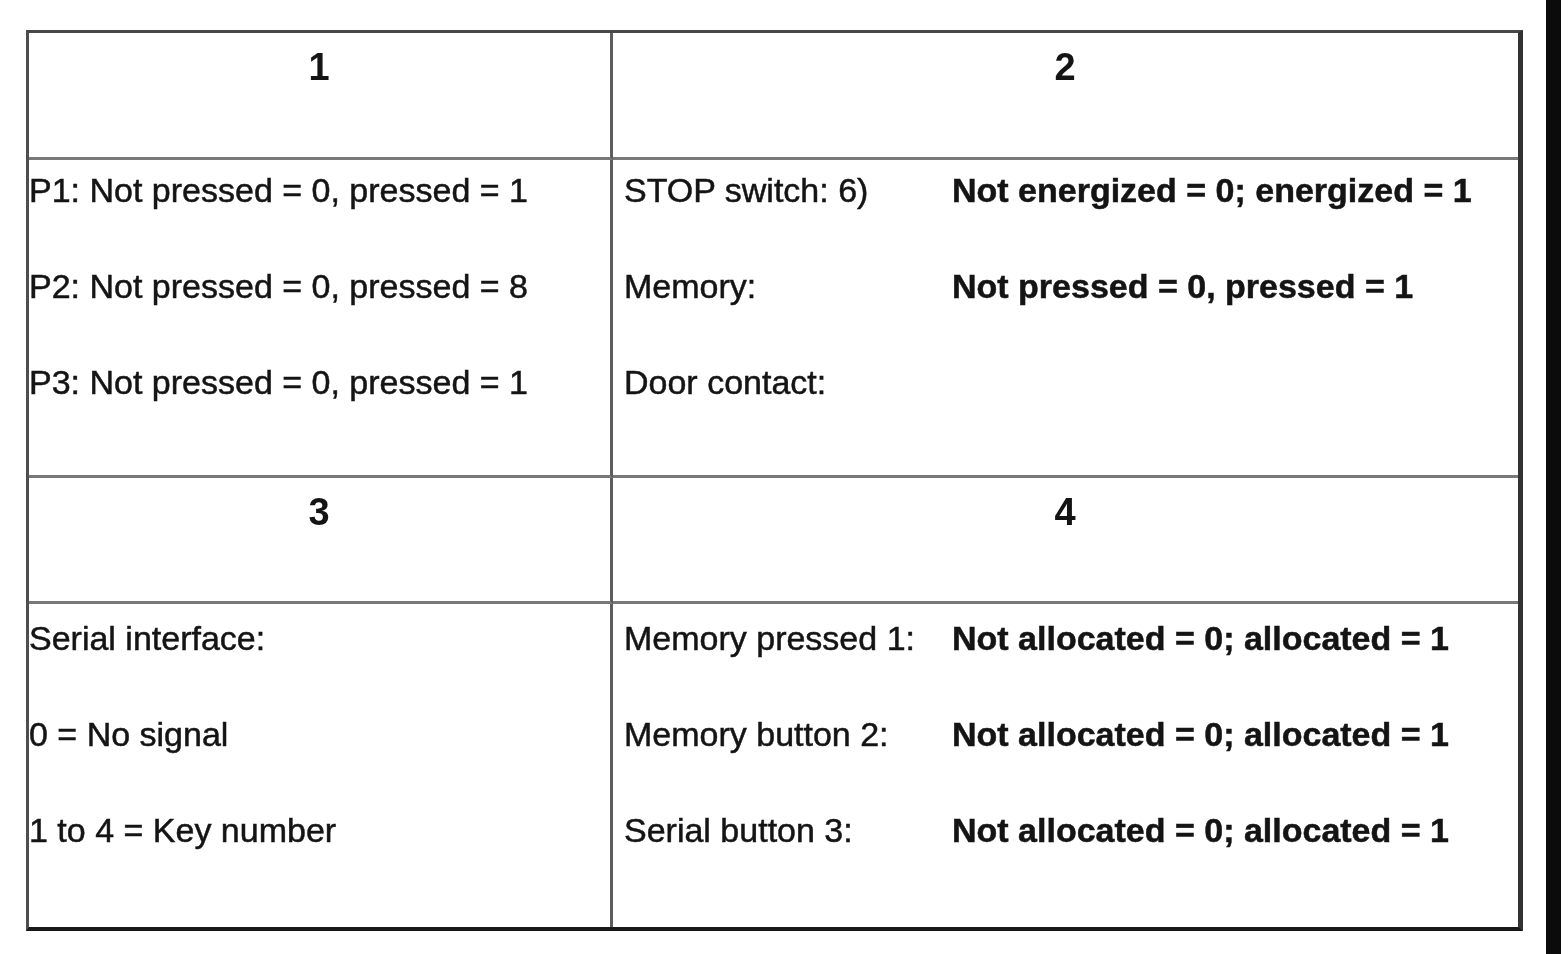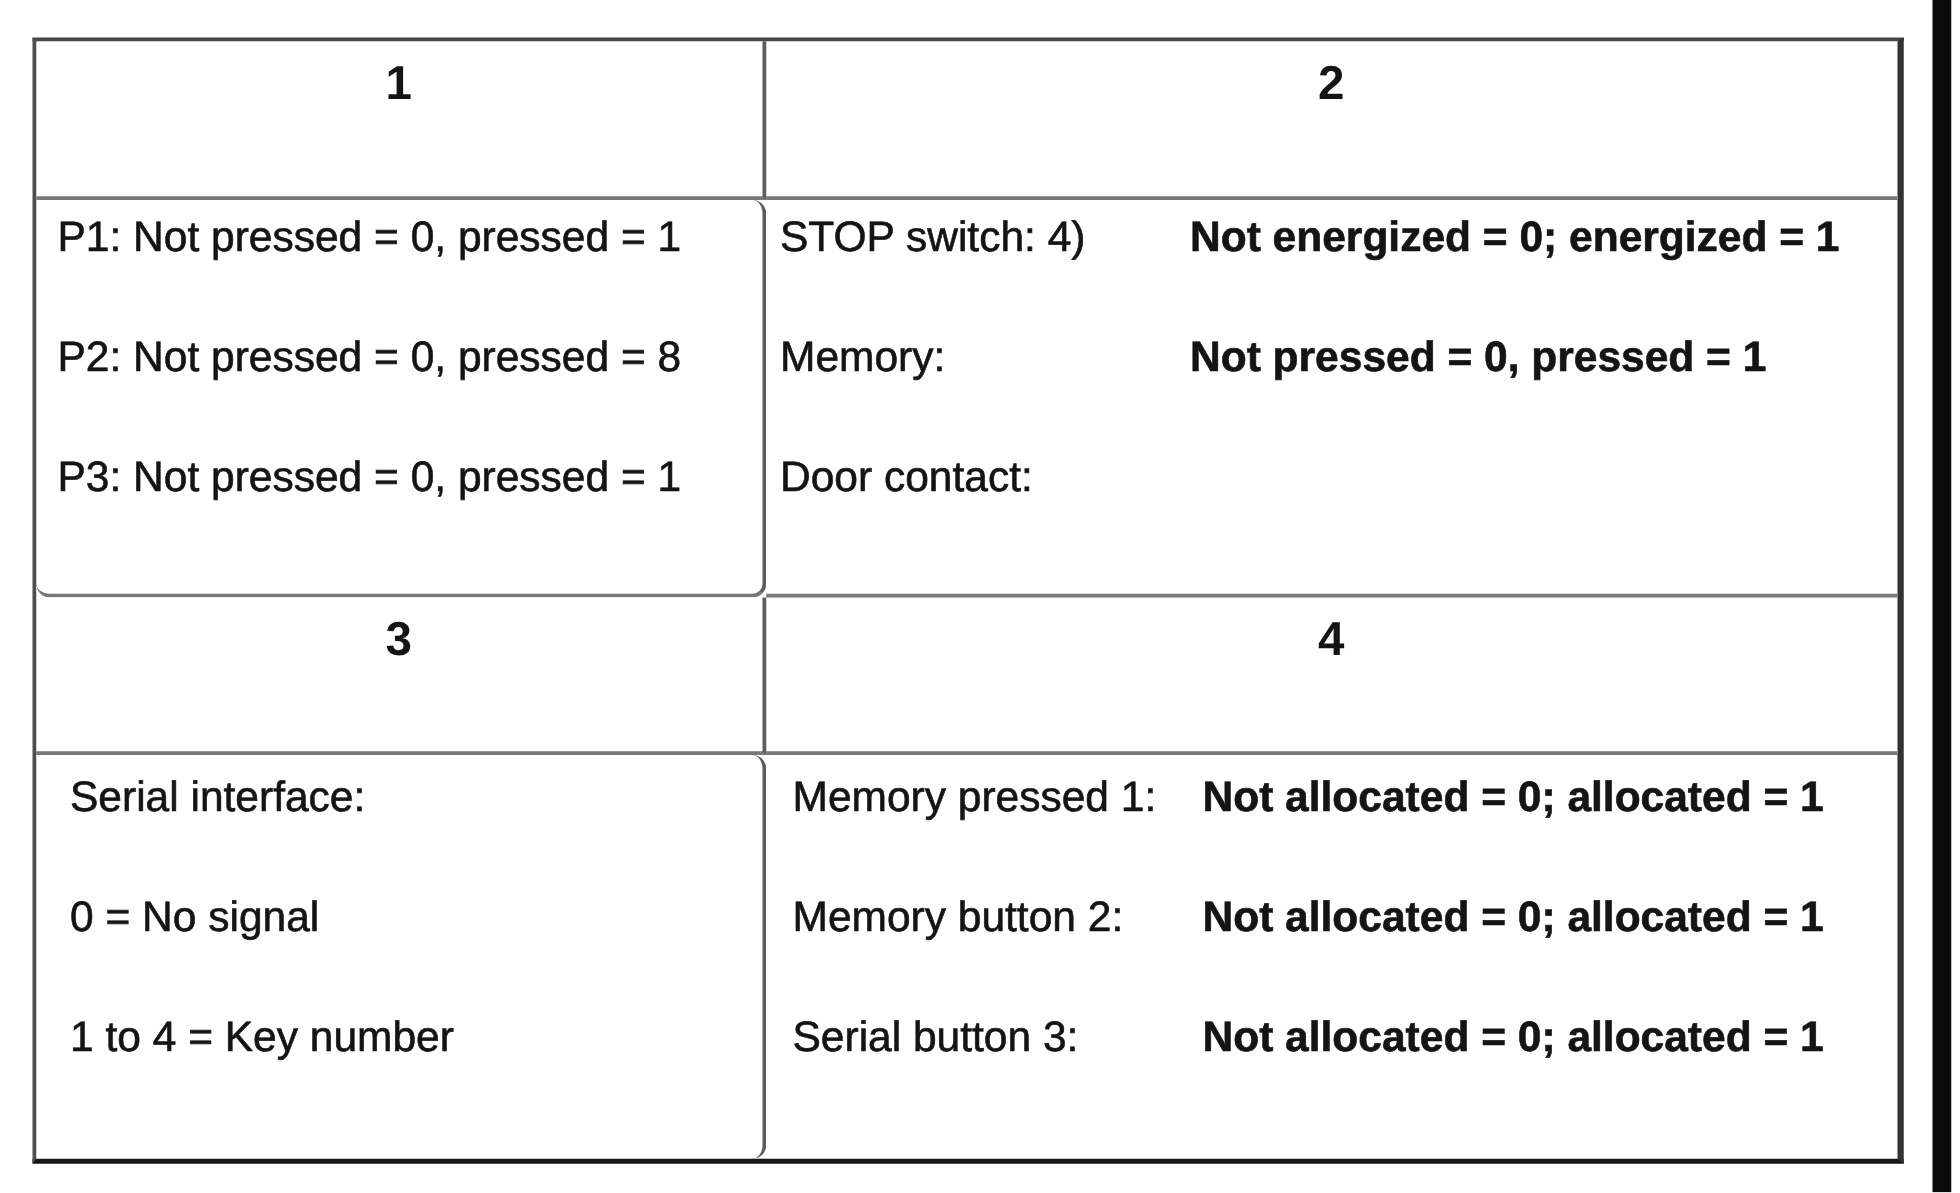--- a/index.html
+++ b/index.html
@@ -53,22 +53,22 @@
   }
   .content {
     display: flex;
     flex-direction: column;
     row-gap: 56px;
     font-size: 34px;
     line-height: 40px;
     -webkit-text-stroke: 0.5px #141414;
   }
   .content.r1 { padding-top: 10px; }
-  .content.r2 { padding-top: 14px; margin-left: 10px; }
-  .content.pad-l1 { padding-left: 17px; padding-right: 6px; border-radius: 11px; }
+  .content.r2 { padding-top: 14px; }
+  .content.pad-l1 { padding-right: 6px; }
   .content.pad-l2 { padding-left: 11px; padding-right: 6px; }
 
   .entry { display: flex; flex-direction: row; align-items: baseline; }
   .entry .lbl { flex: 0 0 328px; }
   .entry .val { flex: 1 1 auto; white-space: nowrap; font-weight: bold; }
   .line { white-space: nowrap; }
 </style>
 </head>
 <body>
 
@@ -79,21 +79,21 @@
     <div class="cell col-l sep-b num-cell">1</div>
     <div class="cell sep-b num-cell">2</div>
 
     <div class="cell col-l sep-b content r1 pad-l1">
       <div class="line">P1: Not pressed = 0, pressed = 1</div>
       <div class="line">P2: Not pressed = 0, pressed = 8</div>
       <div class="line">P3: Not pressed = 0, pressed = 1</div>
     </div>
     <div class="cell sep-b content r1 pad-l2">
       <div class="entry">
-        <span class="lbl">STOP switch: 4)</span>
+        <span class="lbl">STOP switch: 6)</span>
         <span class="val">Not energized = 0; energized = 1</span>
       </div>
       <div class="entry">
         <span class="lbl">Memory:</span>
         <span class="val">Not pressed = 0, pressed = 1</span>
       </div>
       <div class="entry">
         <span class="lbl">Door contact:</span>
       </div>
     </div>

